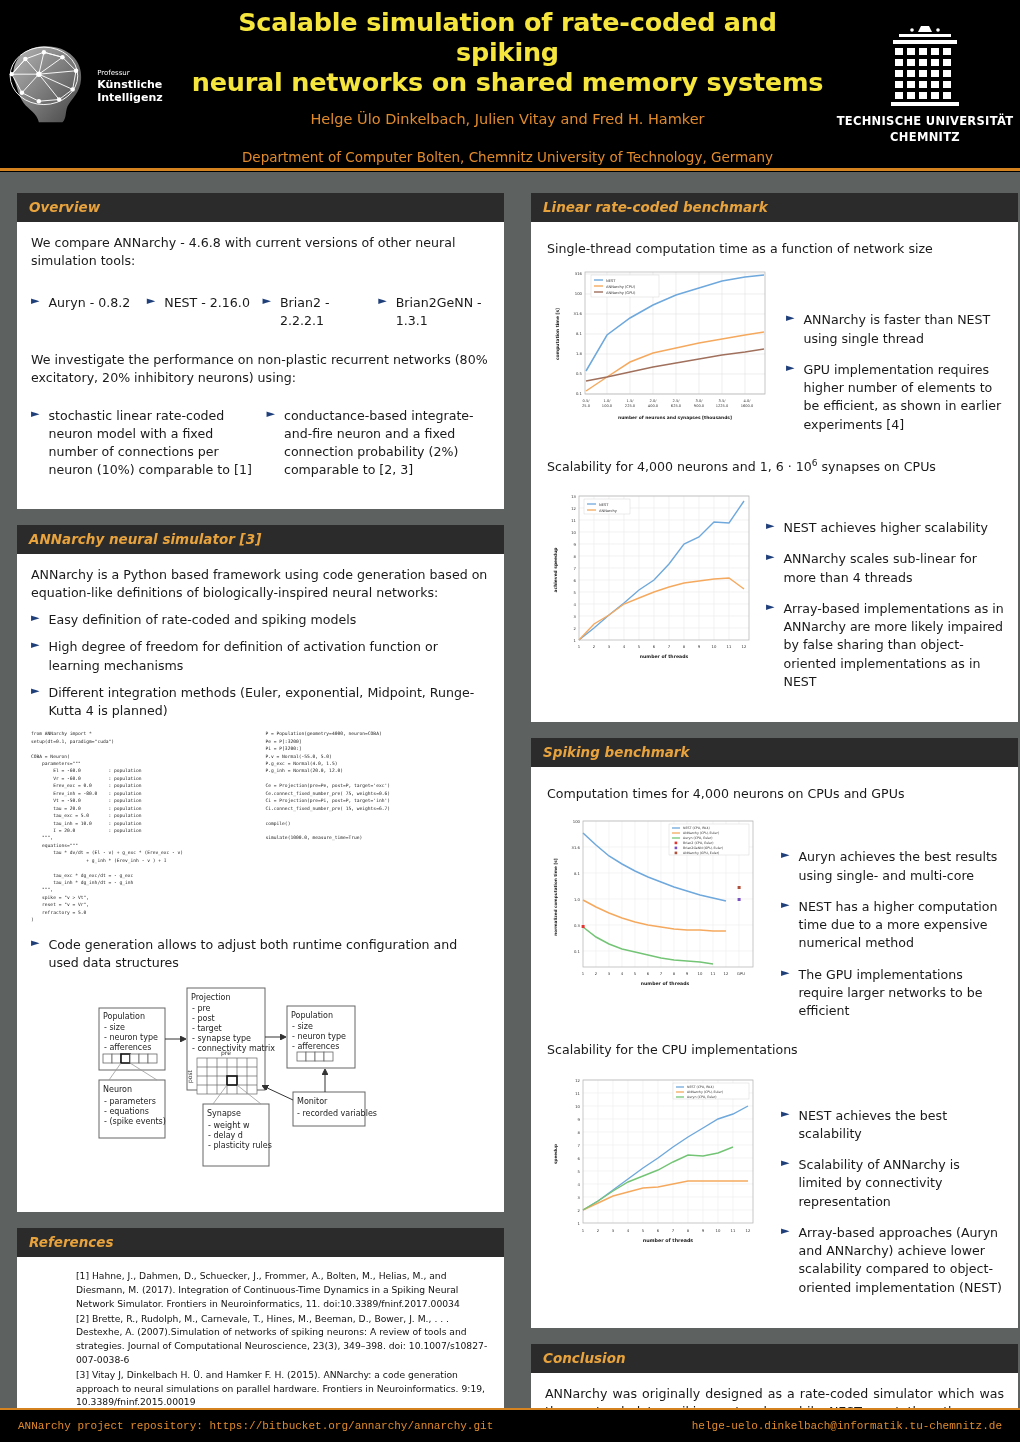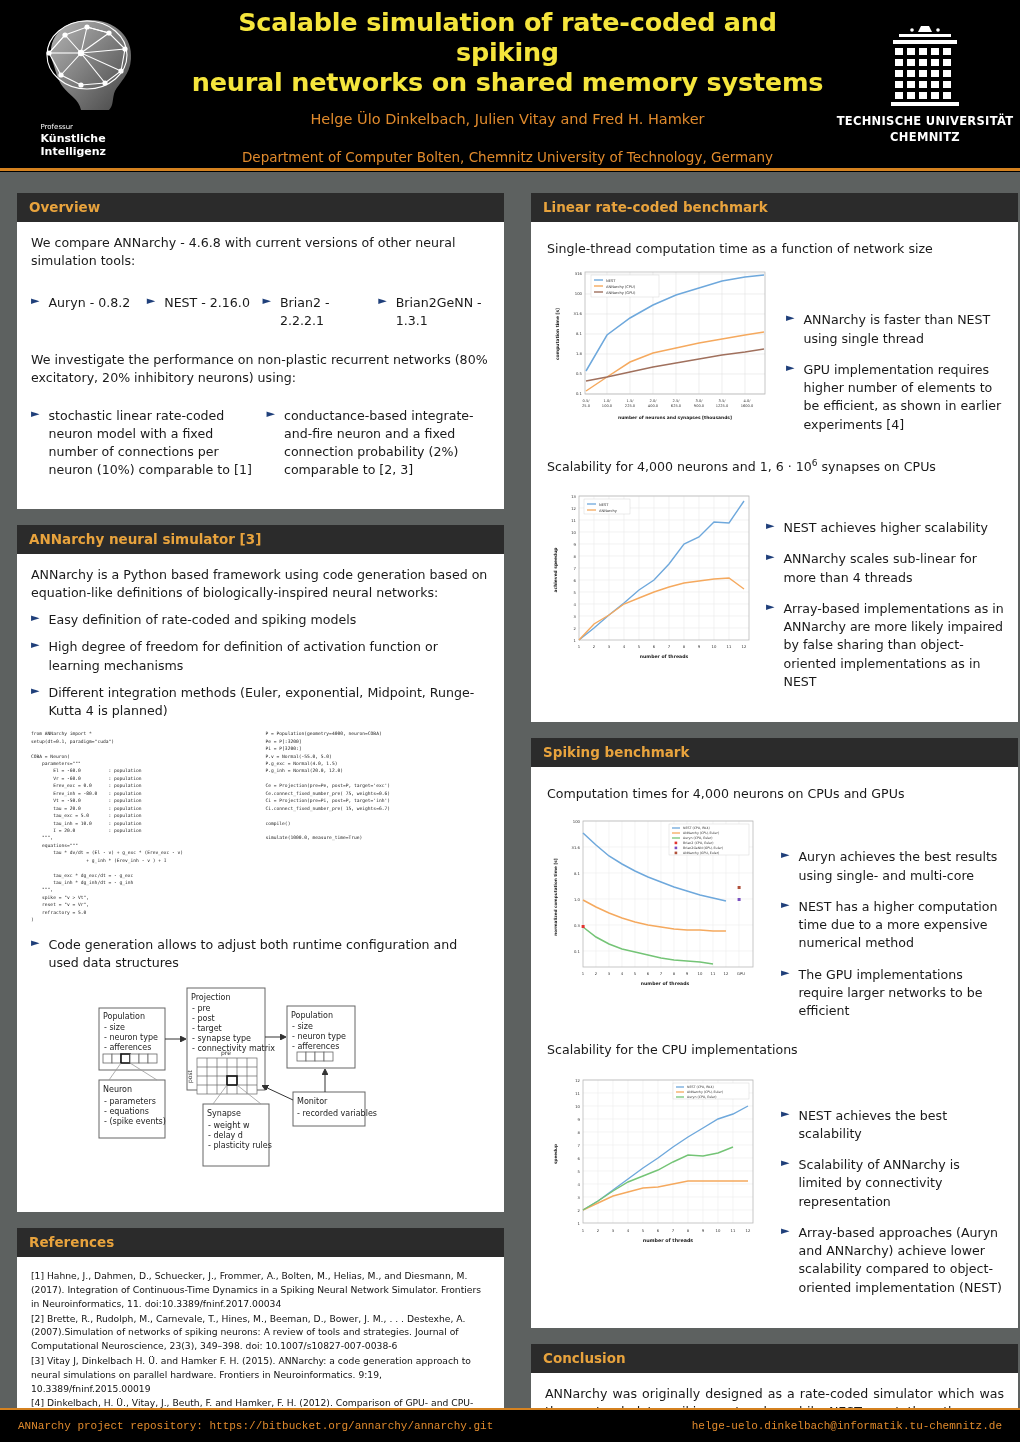--- a/index.html
+++ b/index.html
@@ -9,41 +9,42 @@
     font-family: "DejaVu Sans", sans-serif;
     overflow: hidden;
     position: relative;
   }
   
   .header {
     position: absolute; left: 0; top: 0; width: 1020px; height: 172px;
     background: #000; display: flex; align-items: center;
   }
   .header-rule { position:absolute; left:0; top:168px; width:1020px; height:3px; background:#d4811f; }
-  .logo-left { width: 185px; display:flex; flex-direction:column; align-items:center; justify-content:center; }
+  .logo-left { width: 185px; display:flex; flex-direction:row; align-items:center; justify-content:center; }
   .brain-svg { width: 115px; height: 108px; }
   .logo-left .prof { color:#fff; font-size:7px; line-height:1.25; margin-top:2px; text-align:left; width:104px;}
   .logo-left .prof b { font-size:11px; display:block; }
   .header-center { flex: 1; text-align:center; padding: 0 6px; }
   .poster-title {
     color: #f5e53c; font-size: 25.5px; font-weight: bold; line-height: 1.18;
     letter-spacing: -0.2px;
   }
   .poster-authors { color:#e08a2c; font-size:14.5px; margin-top:14px; }
   .poster-affil { color:#e08a2c; font-size:13.5px; margin-top:22px; }
   .logo-right { width: 190px; display:flex; flex-direction:column; align-items:center; justify-content:center; }
   .tu-name { color:#fff; font-size:11.5px; font-weight:bold; letter-spacing:0.3px; text-align:center; line-height:1.35; margin-top:6px;}
   
   .col { position: absolute; top: 193px; width: 487px; }
   .col-left { left: 17px; }
   .col-right { left: 531px; }
   .block { background:#fff; margin-bottom: 16px; }
   .block-title {
     background:#2b2b2b; color:#e8a33d; font-size:13.5px; font-weight:bold;
     padding: 6px 12px 7px 12px;
+    font-style: italic;
   }
   .block-body { padding: 12px 14px 18px 14px; color:#1a1a1a; font-size:12.6px; line-height:1.45; }
   .p { margin-bottom: 8px; }
   .bullets { list-style:none; }
   .bullet { display:flex; gap:9px; margin: 9px 0; align-items:flex-start; }
   .tri { color:#1f3f7a; font-size:11px; line-height:1.35; flex:0 0 auto; }
   .bullet-text { flex:1; }
   .grid4 { display:grid; grid-template-columns: repeat(4,1fr); gap: 4px; margin: 14px 0 12px 0; }
   .grid2 { display:grid; grid-template-columns: 1fr 1fr; gap: 12px; margin: 10px 0 2px 0; }
   
@@ -53,21 +54,21 @@
   .diagram { margin: 10px auto 4px auto; display:block; }
   
   .chart-row { display:flex; gap:6px; align-items:flex-start; margin-top:6px; }
   .chart-box { flex:0 0 auto; }
   .chart-notes { flex:1; padding-top: 34px; }
   .chart-notes .bullet { margin: 13px 0; }
   .subcap { font-size:12.6px; margin: 8px 0 2px 2px; color:#1a1a1a; }
   .subcap .sup { font-size:9px; vertical-align:super; }
   
   .refs { font-size:9.2px; line-height:1.5; color:#111; }
-  .refs p { margin-bottom:1px; }
+  .refs p { margin-bottom:1px;margin-left:45px; }
   
   .footer {
     position:absolute; left:0; bottom:0; width:1020px; height:34px; background:#000;
     border-top:2px solid #d4811f;
     display:flex; align-items:center; justify-content:space-between;
     padding: 0 18px;
     font-family:Liberation Mono, monospace; font-size:11px; color:#e08a2c;
   }
 </style>
 </head>

